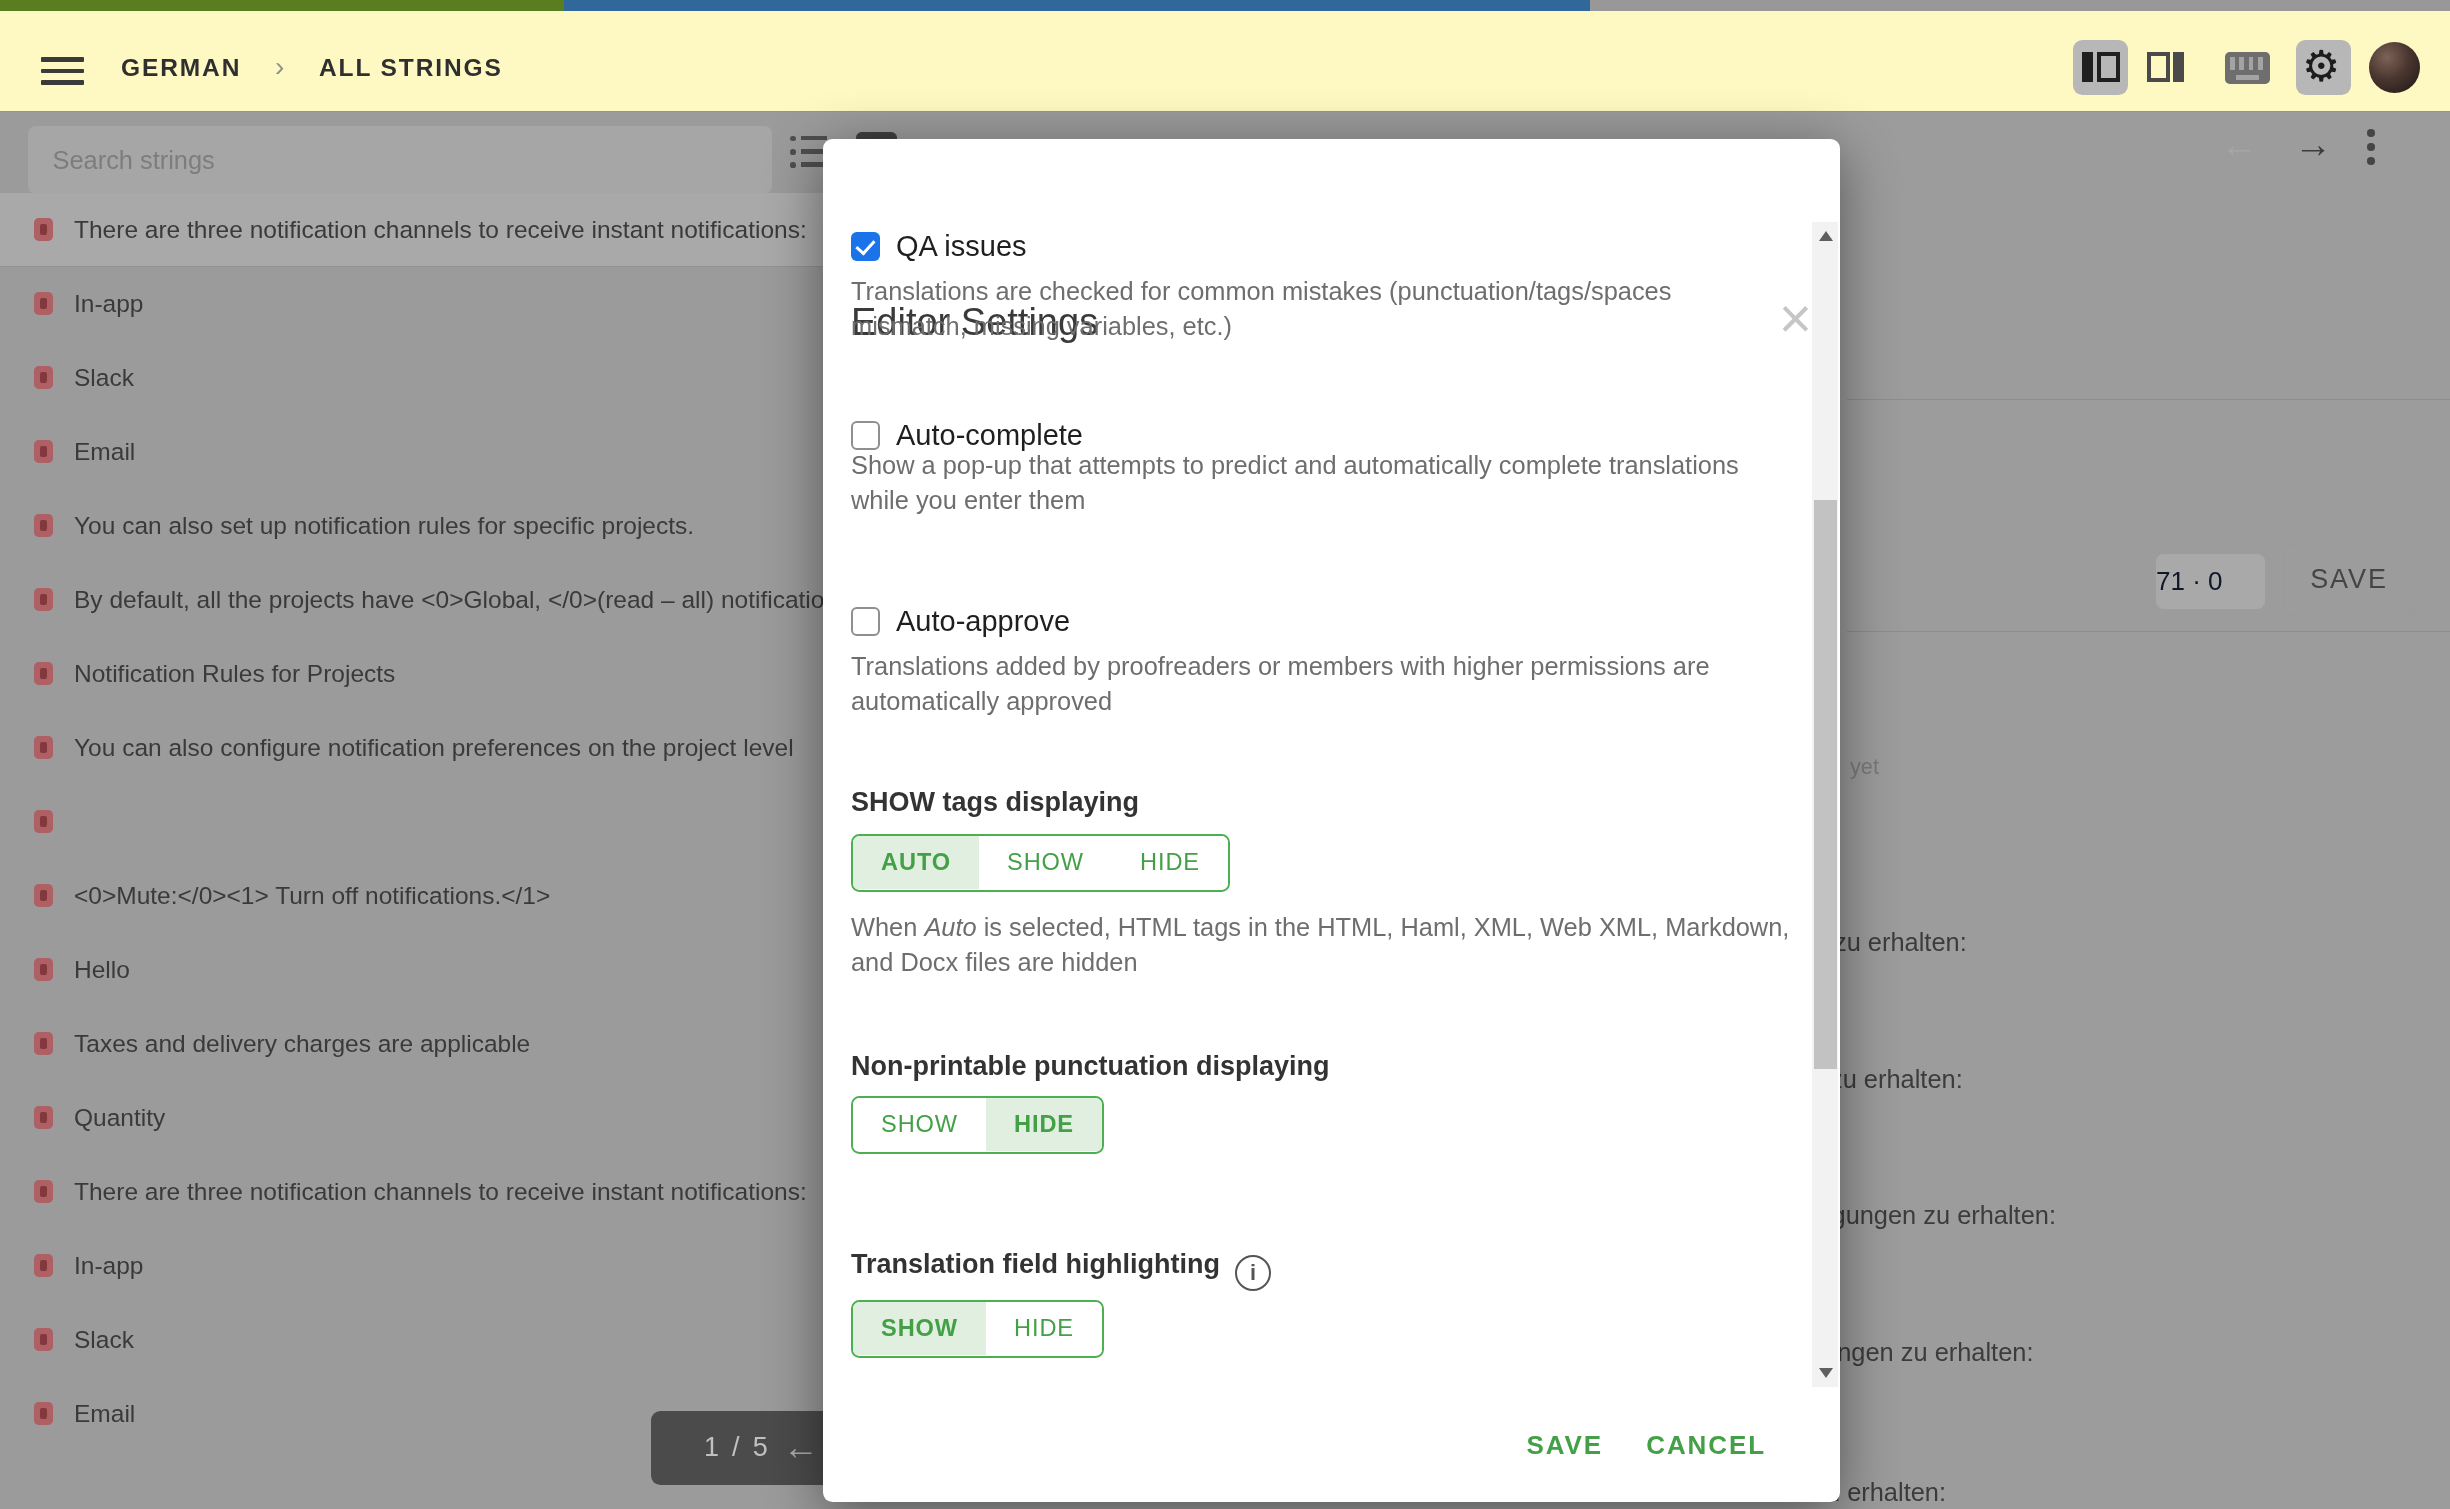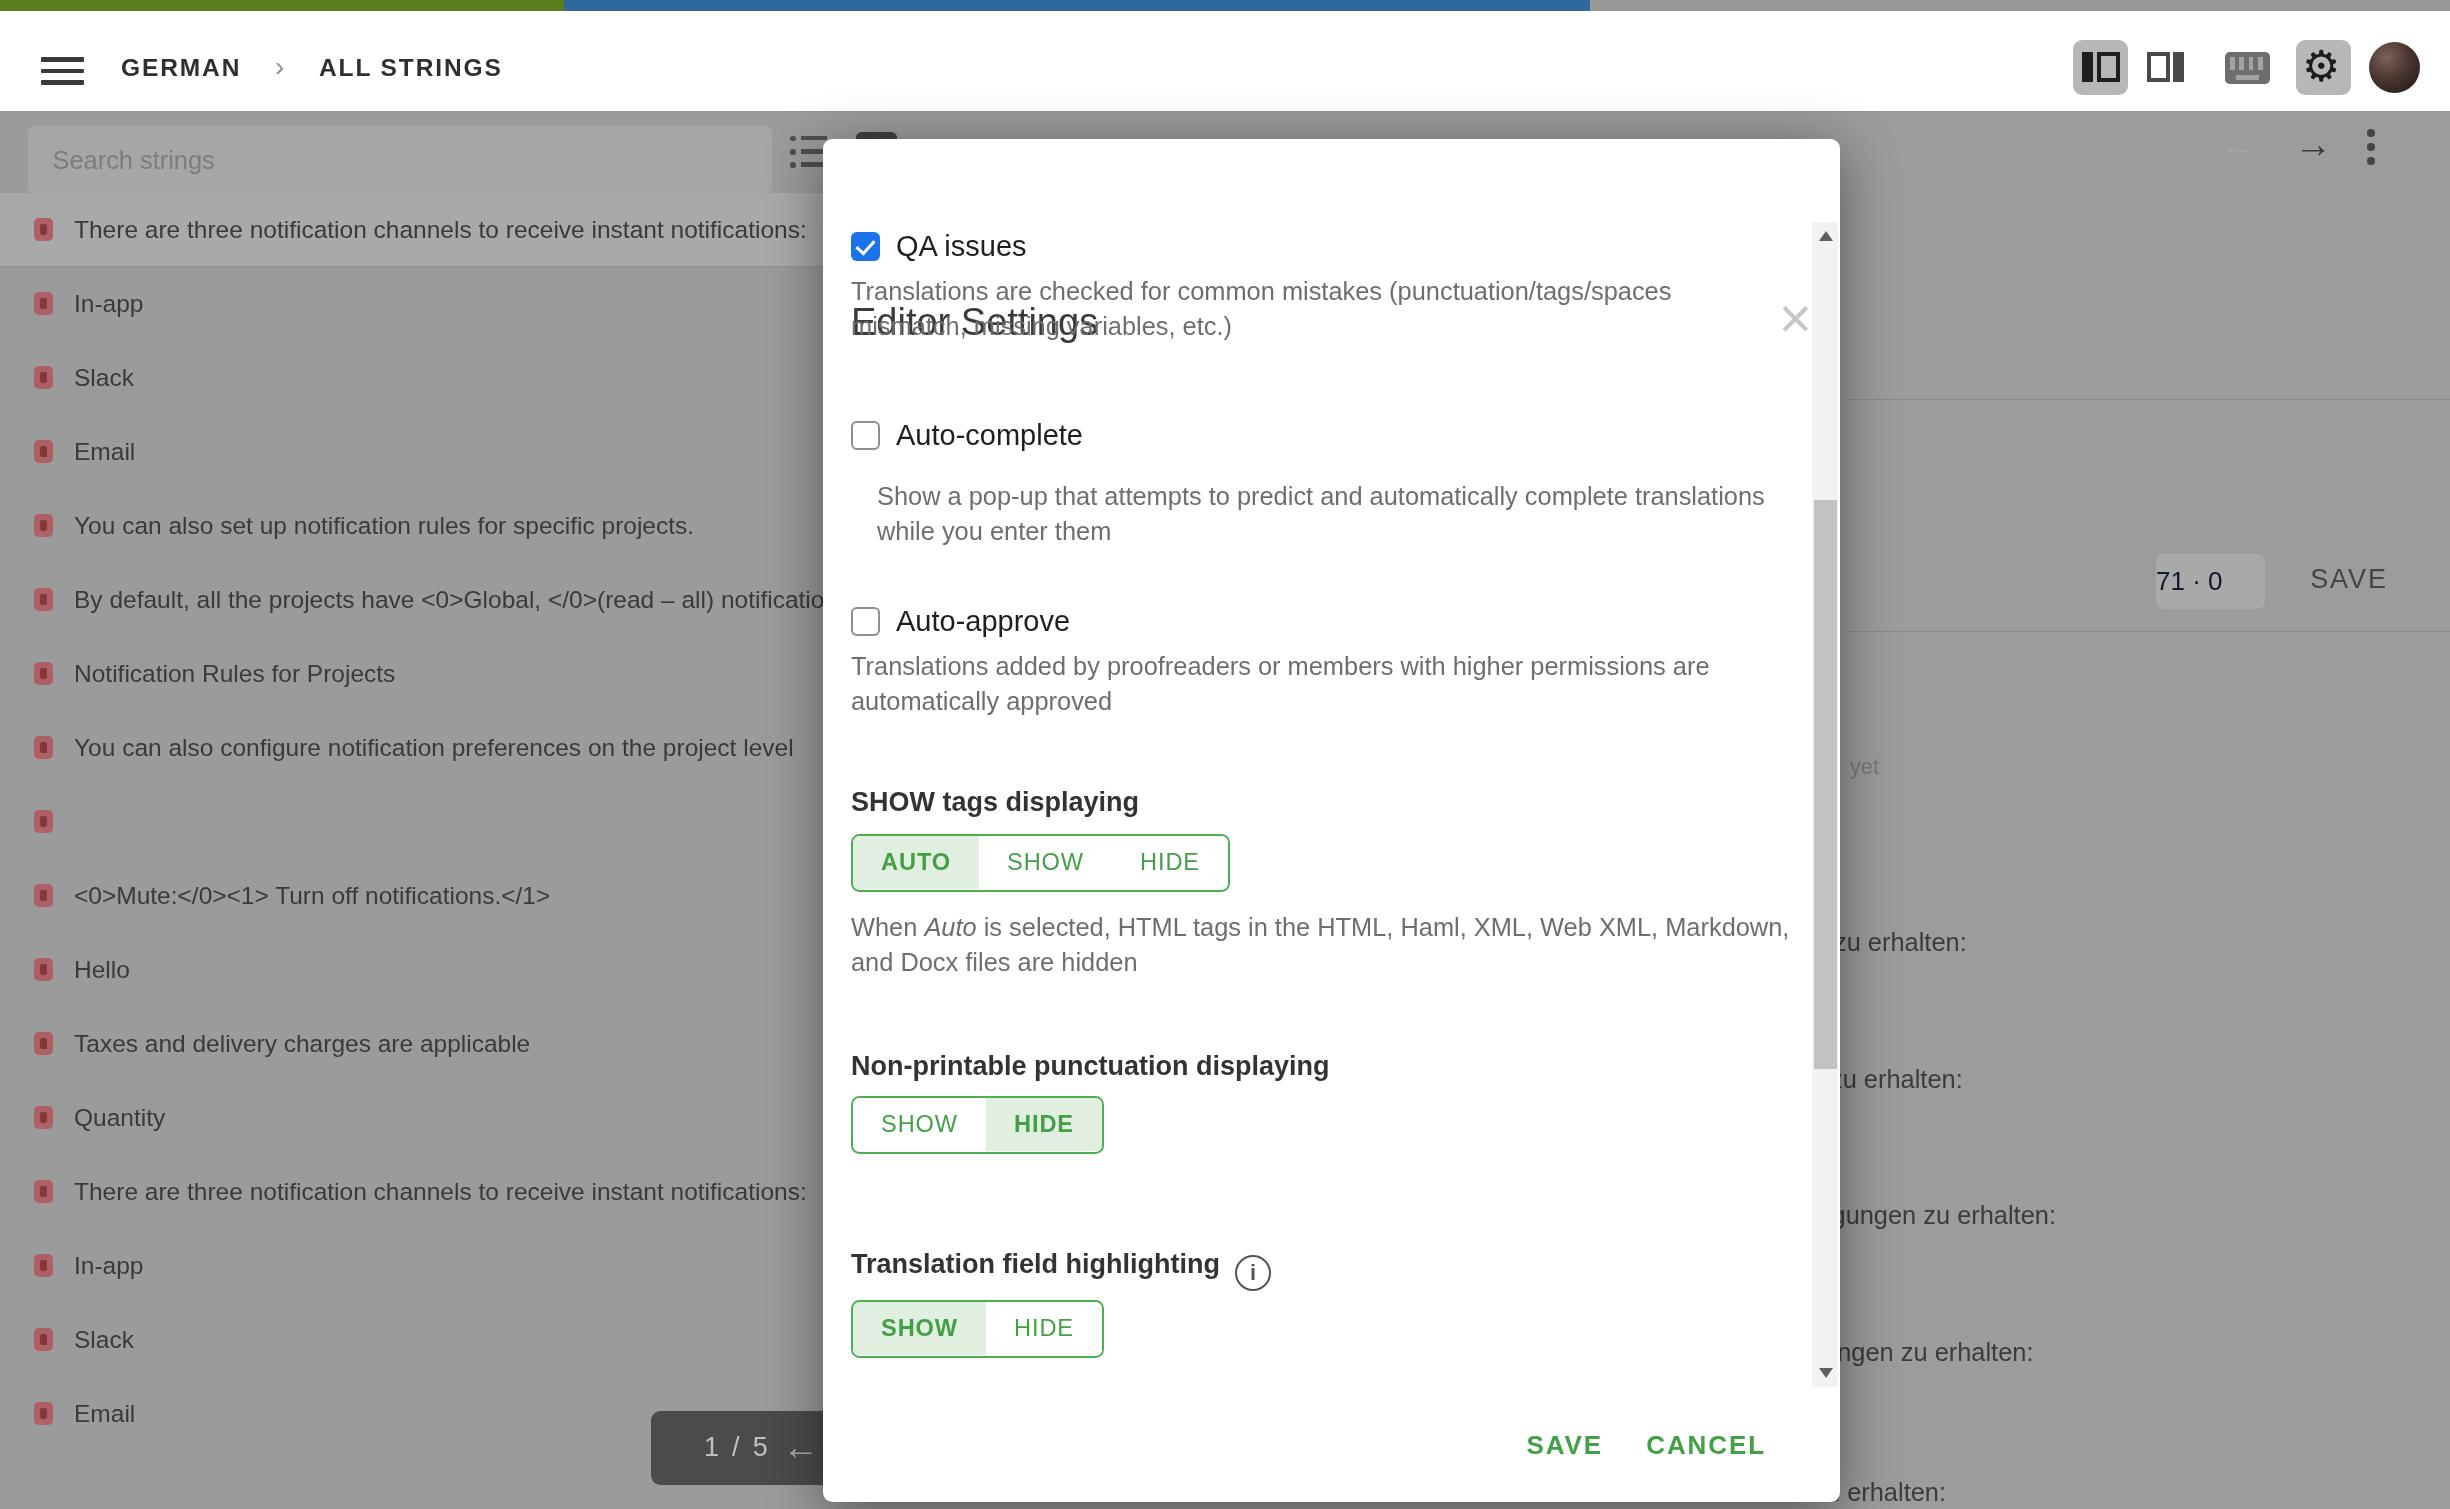--- a/index.html
+++ b/index.html
@@ -6,21 +6,21 @@
   html,body { width:2450px; height:1510px; overflow:hidden;
     font-family:"Liberation Sans","DejaVu Sans",sans-serif; background:#9B9B9B; }
   .abs { position:absolute; }
   #stage { position:relative; width:2450px; height:1510px; }
 
   
   #progress { left:0; top:0; width:2450px; height:11.3px; display:flex; }
   #progress div { height:11.3px; }
 
   
-  #topbar { left:0; top:11.3px; width:2450px; height:101px; background:#ffffff;
+  #topbar { left:0; top:11.3px; width:2450px; height:101px; background:#fef9c3;
     border-bottom:0.9px solid #949494; }
   #hamburger { left:41px; top:46px; width:43px; height:28px; cursor:pointer; }
   #hamburger i { display:block; height:4.7px; background:#3A3A3A; margin-bottom:6.6px; border-radius:0.9px; }
   .crumb { top:43px; font-size:24.5px; font-weight:700; letter-spacing:1.9px; color:#2F2F2F; }
   #crumb-sep { top:40px; font-size:28px; color:#8F8F8F; font-weight:400; }
   .iconbtn-bg { top:29px; width:55px; height:55px; background:#B7B7B7; border-radius:9.4px; }
   .panel-ico { top:41px; width:38px; height:30px; }
   .pl-bar { position:absolute; left:0; top:0; width:11.3px; height:30px; background:#1F1F1F; }
   .pl-box { position:absolute; left:15px; top:0; width:22.6px; height:30px; border:4.7px solid #1F1F1F; }
   .pr-box { position:absolute; left:0; top:0; width:22.6px; height:30px; border:4.7px solid #4A4A4A; }
@@ -305,21 +305,21 @@
             <span class="chk-box on" style="background: rgb(26, 115, 232);"></span>
             <span class="chk-label">QA issues</span>
           </div>
           <div class="chk-desc" style="top: 44px;">Translations are checked for common mistakes (punctuation/tags/spaces mismatch, missing variables, etc.)</div>
         </div>
         <div class="chk-section" style="top: 280px;">
           <div class="chk-row">
             <span class="chk-box off"></span>
             <span class="chk-label">Auto-complete</span>
           </div>
-          <div class="chk-desc" style="top: 60px; margin-left: 26px;">Show a pop-up that attempts to predict and automatically complete translations while you enter them</div>
+          <div class="chk-desc" style="top: 29px;">Show a pop-up that attempts to predict and automatically complete translations while you enter them</div>
         </div>
         <div class="chk-section" style="top: 466px;">
           <div class="chk-row">
             <span class="chk-box off"></span>
             <span class="chk-label">Auto-approve</span>
           </div>
           <div class="chk-desc" style="top: 44px;">Translations added by proofreaders or members with higher permissions are automatically approved</div>
         </div>
       </div>
     <div id="seg-sections">

